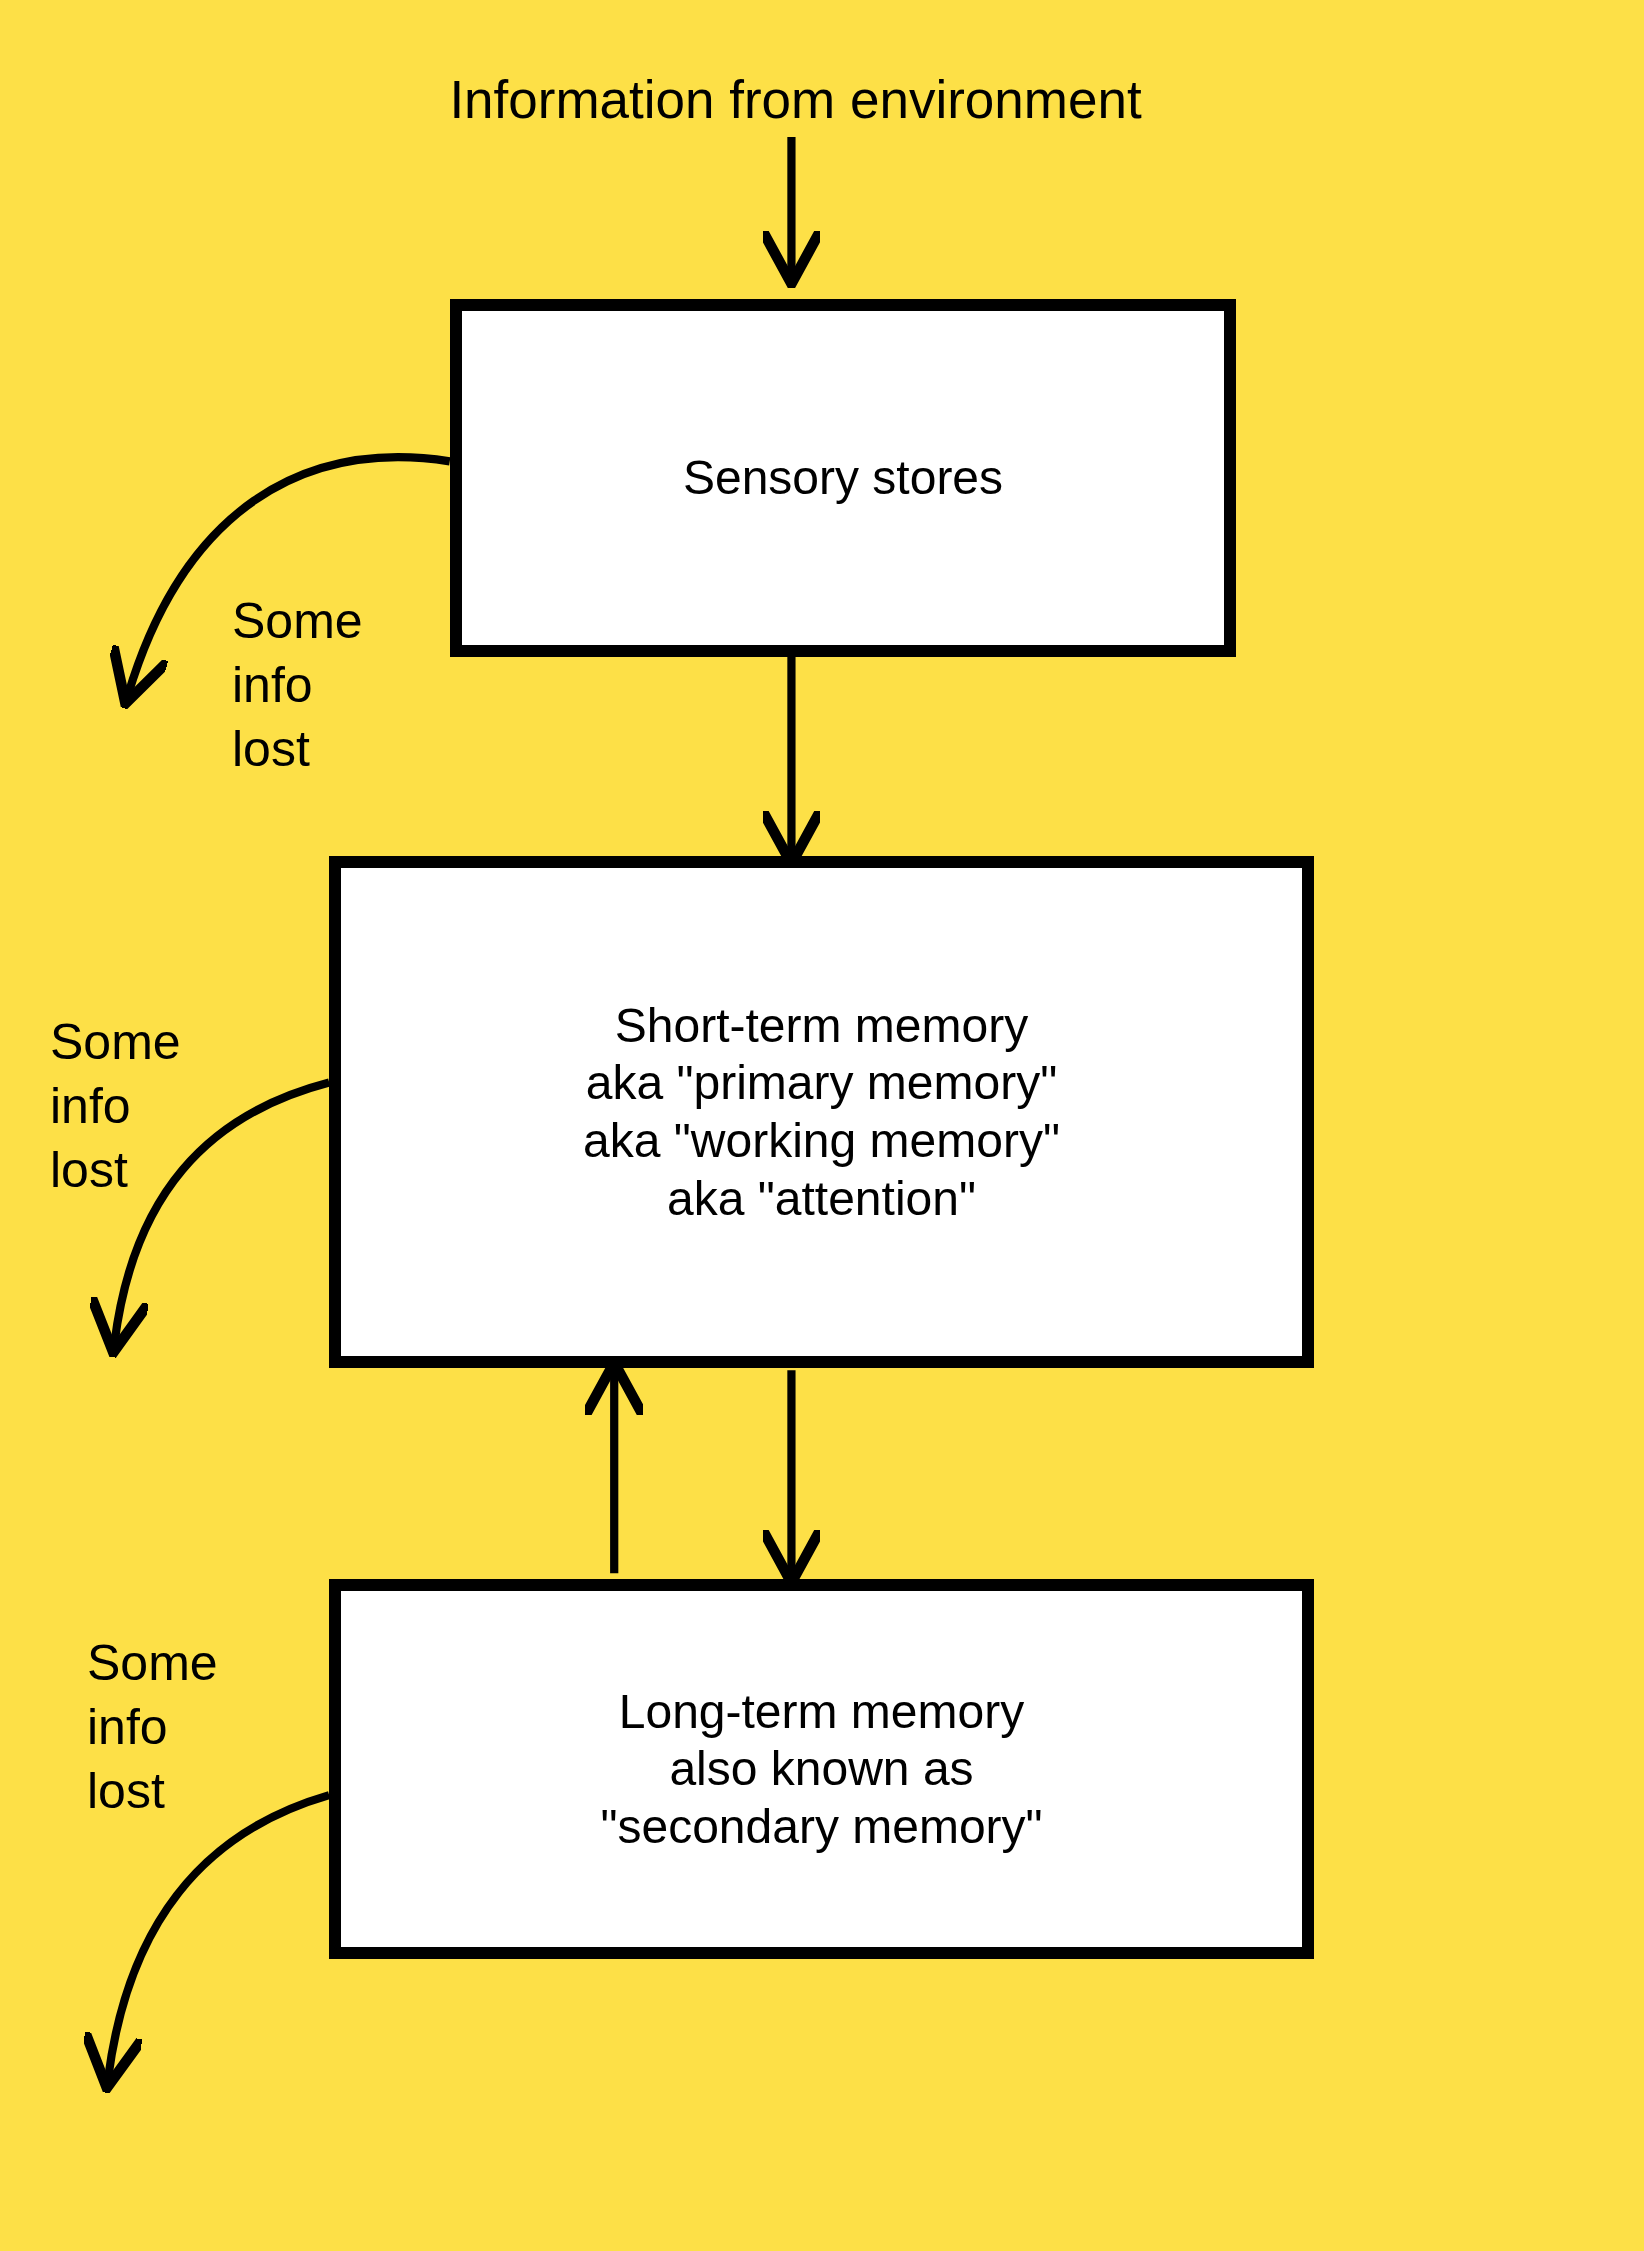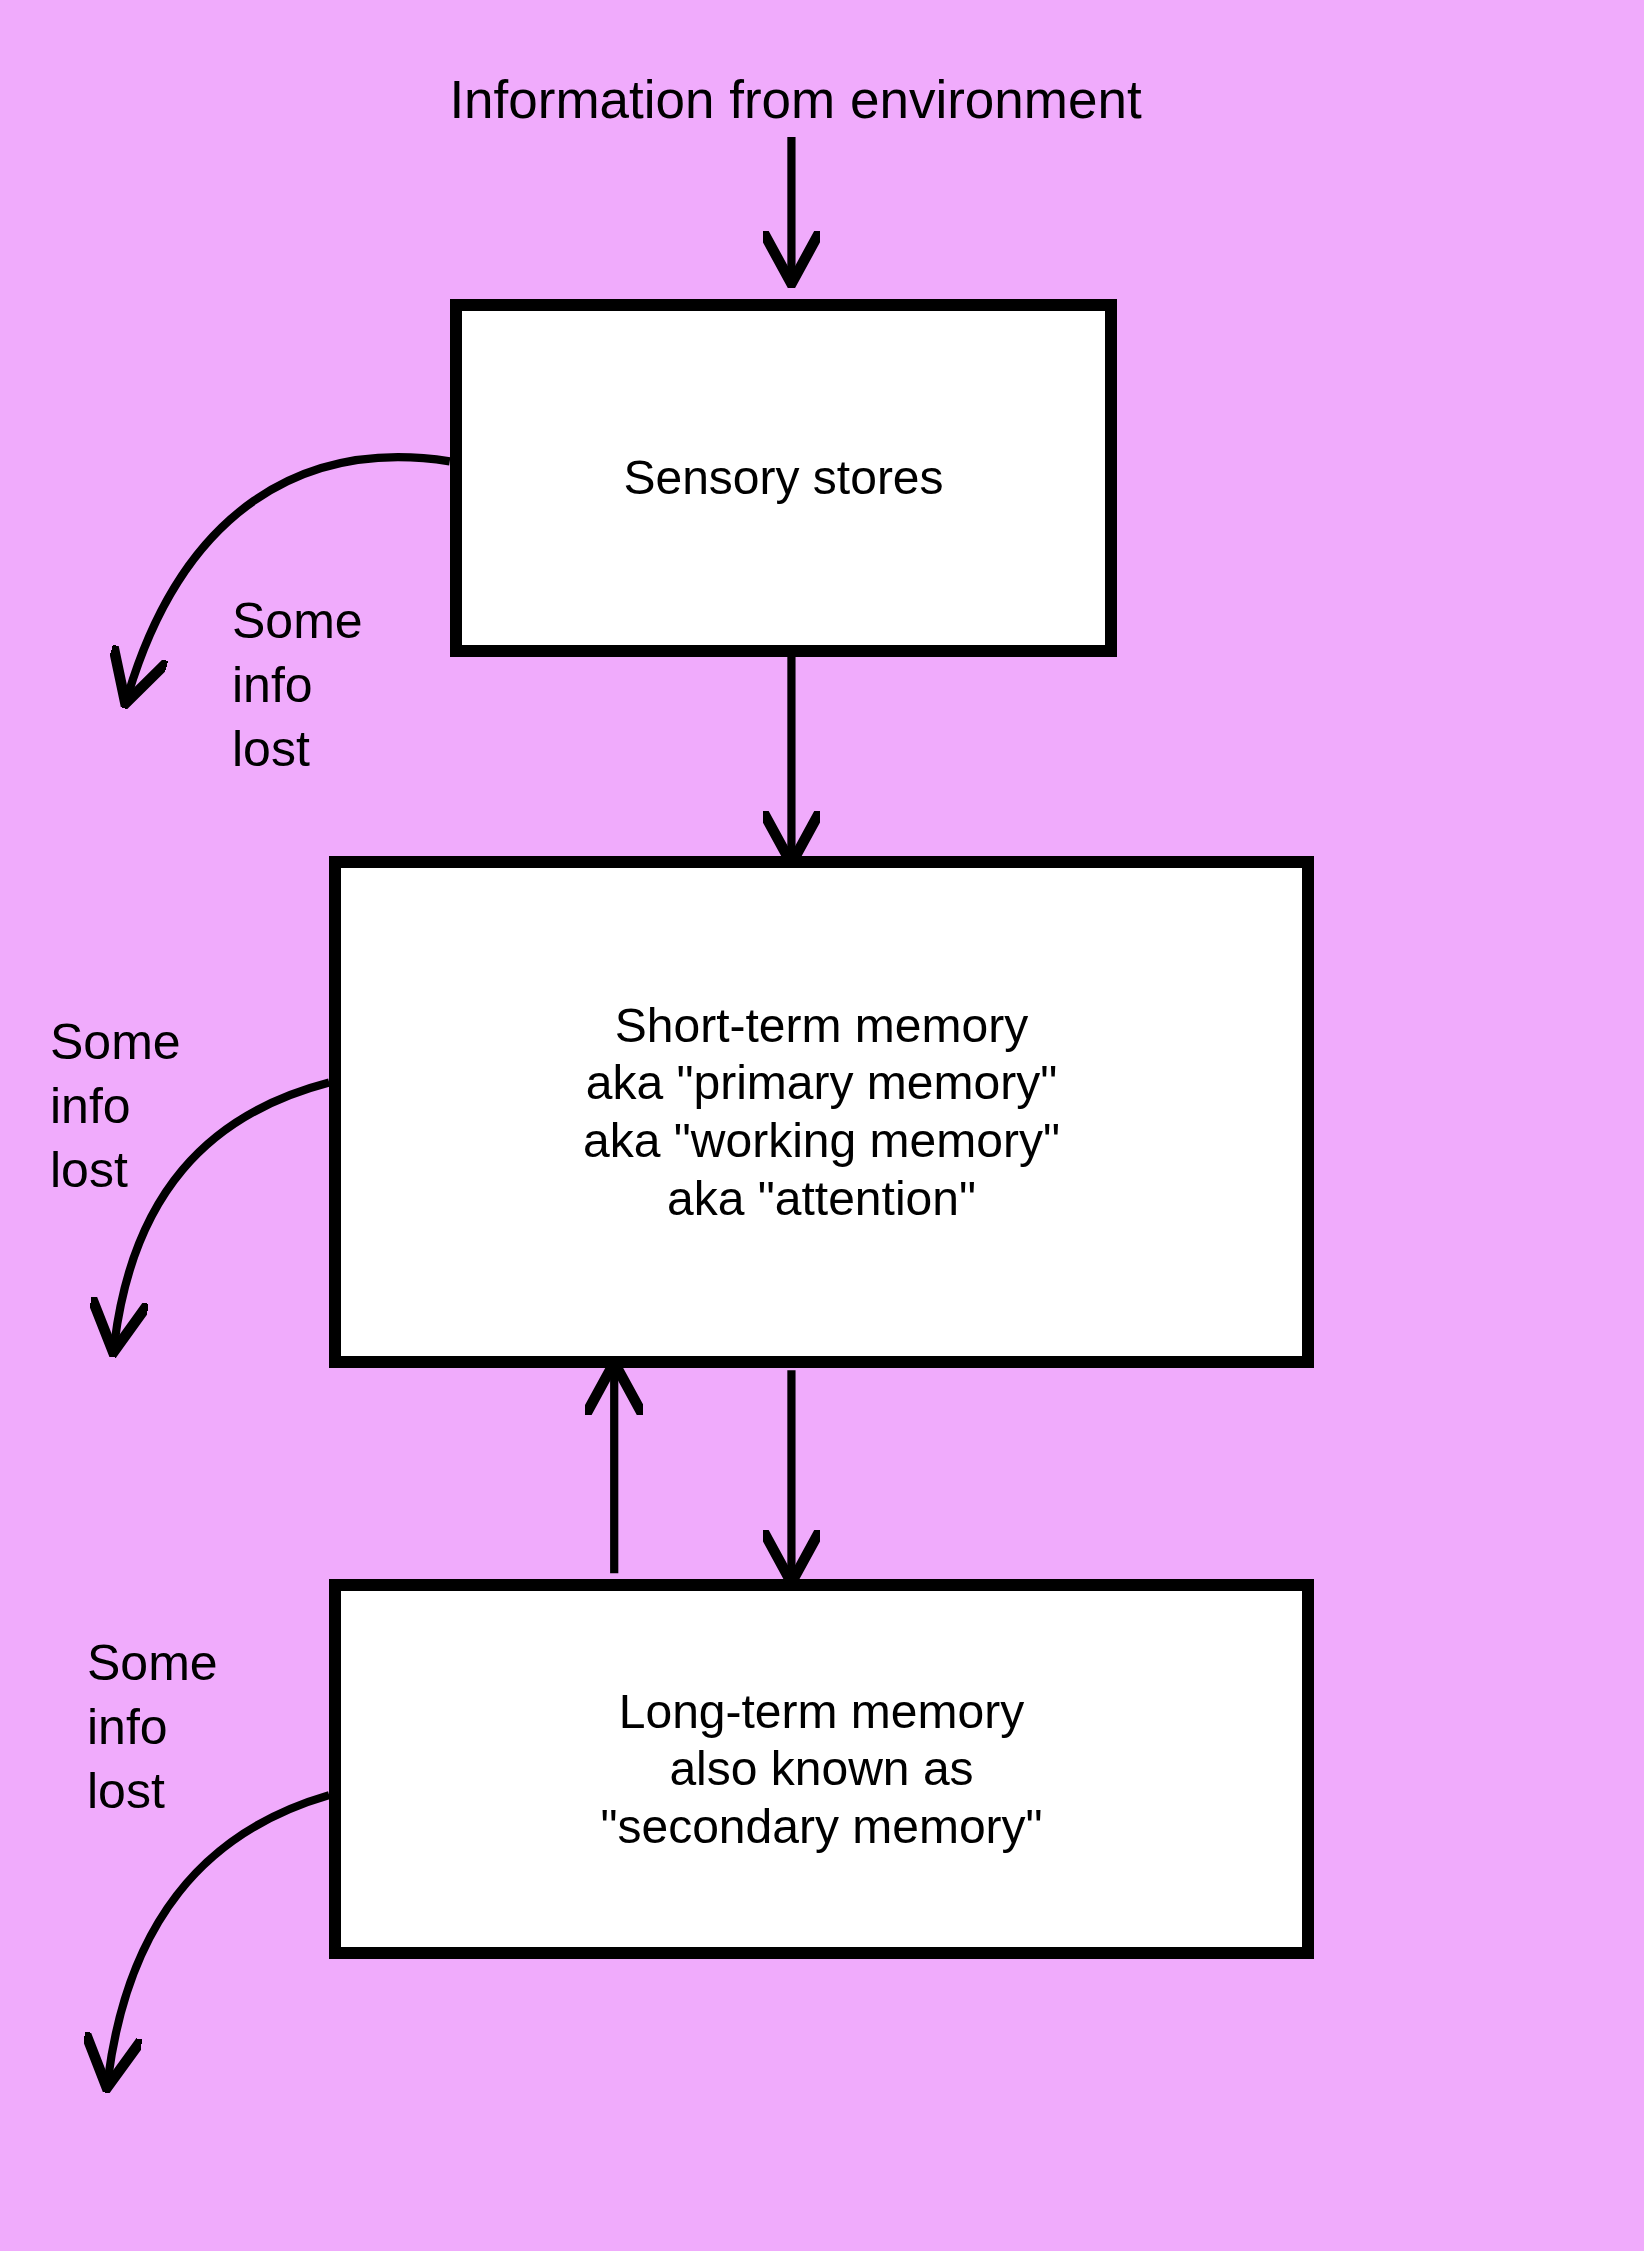--- a/index.html
+++ b/index.html
@@ -8,21 +8,21 @@
     background: #ffffff;
   }
   body {
     font-family: "Liberation Sans", sans-serif;
     color: #000000;
   }
   #stage {
     position: relative;
     width: 1645px;
     height: 2251px;
-    background: #f0abfc;
+    background: #fde047;
     overflow: hidden;
   }
   #diagram-svg {
     position: absolute;
     left: 0;
     top: 0;
     width: 1645px;
     height: 2251px;
   }
   .node-box {
@@ -78,21 +78,21 @@
 
     <path d="M 492 505 C 330 480 200 560 140 760" fill="none" stroke="#000000" stroke-width="9" marker-end="url(#arrowhead)"></path>
 
     <path d="M 360 1185 C 225 1220 145 1310 125 1470" fill="none" stroke="#000000" stroke-width="9" marker-end="url(#arrowhead)"></path>
 
     <path d="M 360 1965 C 222 2005 140 2105 118 2275" fill="none" stroke="#000000" stroke-width="9" marker-end="url(#arrowhead)"></path>
   </svg>
 
   <div class="header-title" style="left: 302px; top: 69px; width: 987px;">Information from environment</div>
 
-  <div class="node-box" style="left: 450px; top: 299px; width: 667px; height: 358px;">
+  <div class="node-box" style="left: 450px; top: 299px; width: 786px; height: 358px;">
     <div class="node-label">Sensory stores</div>
   </div>
 
   <div class="node-box" style="left: 329px; top: 856px; width: 985px; height: 512px;">
     <div class="node-label">Short-term memory
 aka "primary memory"
 aka "working memory"
 aka "attention"</div>
   </div>
 

